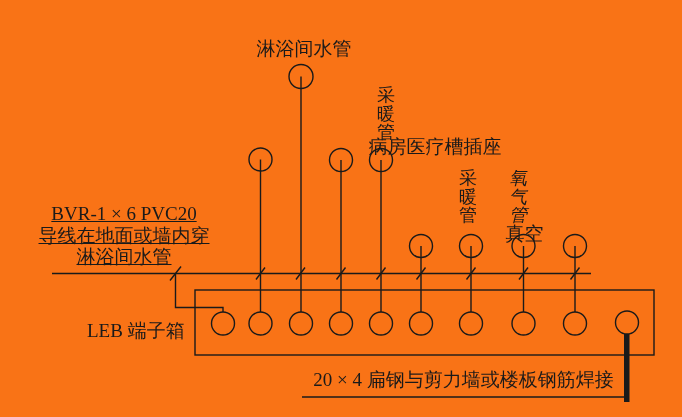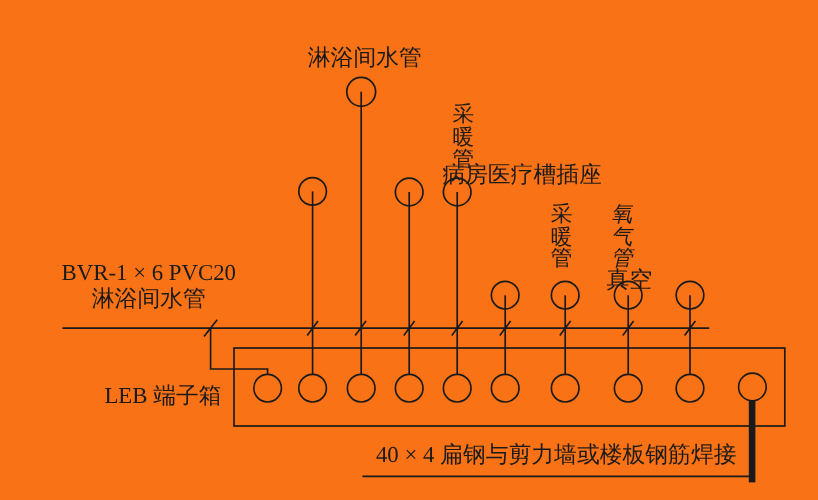--- a/index.html
+++ b/index.html
@@ -110,22 +110,23 @@
 
   <div class="vert" style="left:410px; top:169px;">采暖管</div>
 
   <div class="vert" style="left:460px; top:169px;font-style:italic;">氧气管</div>
 
   <div class="lbl multi" style="left:494px; top:185px; width:61px; line-height:19.5px;margin-top:39px;">
     <div>真空</div>
   </div>
 
 
-  <div class="lbl multi note" style="left:28px; top:217px; width:192px;">
+  <div class="lbl multi note" style="left:28px; top:203px; width:192px;text-decoration:underline;">
     <div>BVR-1 × 6 PVC20</div>
+    <div>导线在地面或墙内穿</div>
     <div>淋浴间水管</div>
   </div>
 
   <div class="lbl left" style="left:87px; top:321px;">LEB 端子箱</div>
 
-  <div class="lbl" style="left:300px; top:370px; width:327px;">40 × 4 扁钢与剪力墙或楼板钢筋焊接</div>
+  <div class="lbl" style="left:300px; top:370px; width:327px;">20 × 4 扁钢与剪力墙或楼板钢筋焊接</div>
 
 </div>
 
 </body></html>

